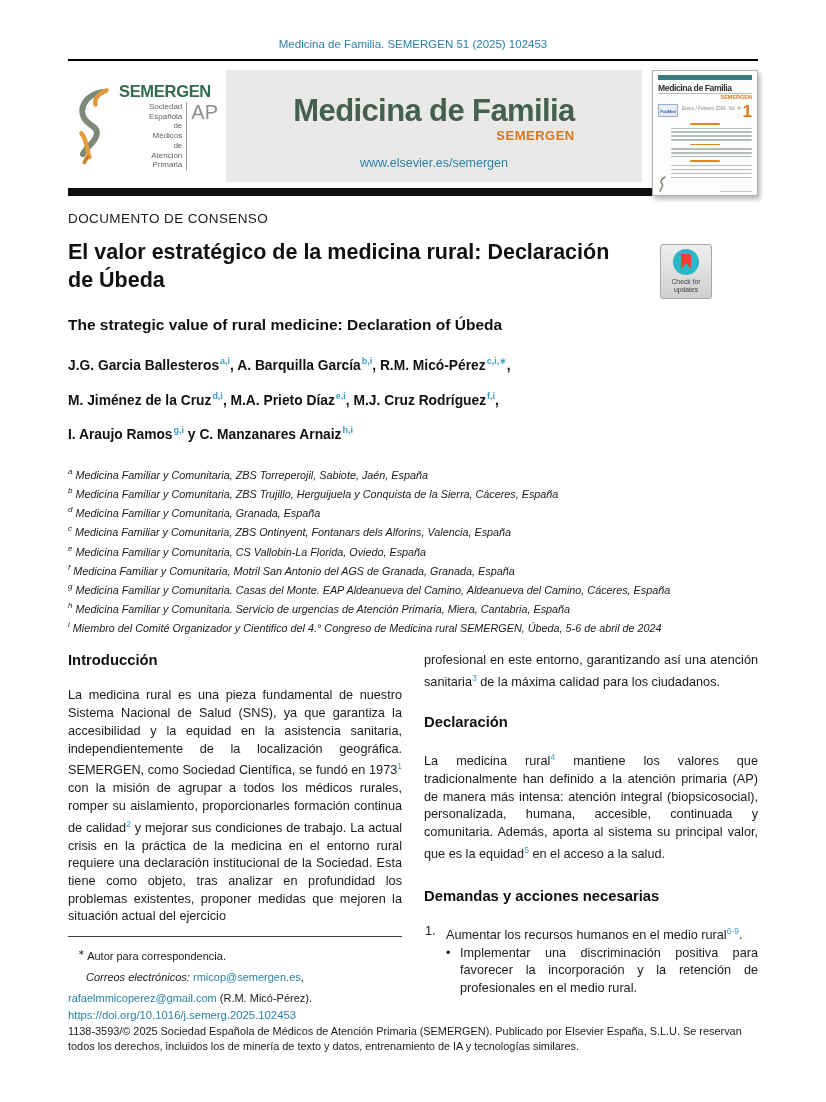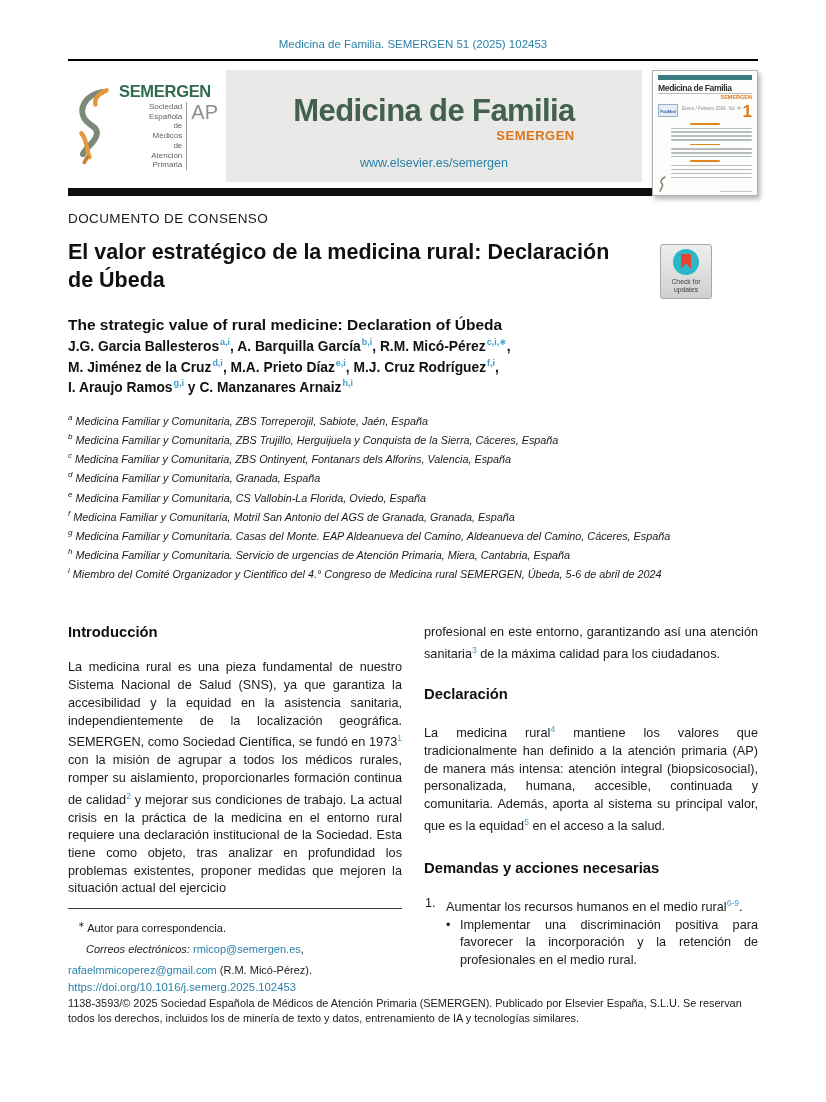--- a/index.html
+++ b/index.html
@@ -46,28 +46,28 @@
   .doc-type { margin-top:15px; font-size:13.5px; color:#1c1c1c; letter-spacing:0.4px; }
   .title-row { display:flex; align-items:flex-start; margin-top:13px; }
   h1 { font-size:21.5px; line-height:27.5px; font-weight:bold; color:#101010; }
   .crossmark { margin-left:auto; margin-right:46px; margin-top:5px; width:52px; height:55px; background:linear-gradient(#eeeeee,#d0d0d0); border:1px solid #a8a8a8; border-radius:3px; display:flex; flex-direction:column; align-items:center; }
   .cm-circle { width:26px; height:26px; border-radius:50%; background:#2bb7c9; margin-top:4px; position:relative; }
   .cm-mark { position:absolute; left:8px; top:5px; width:10px; height:15px; background:#e8432e; clip-path:polygon(0 0,100% 0,100% 100%,50% 62%,0 100%); border-radius:1px; }
   .cm-text { font-size:6.8px; color:#3c3c3c; line-height:8px; margin-top:3px; text-align:center; }
 
   .title-en { margin-top:17px; font-size:15.5px; font-weight:bold; color:#101010; }
 
-  .authors { margin-top:0; font-size:13.8px; font-weight:bold; line-height:16px; color:#111; }
+  .authors { margin-top:12px; font-size:13.8px; font-weight:bold; line-height:30px; color:#111; }
   sup.asup { color:#3f9fca; font-size:9px; font-weight:bold; margin-left:1px; }
 
   .affiliations { margin-top:14px; font-size:10.8px; font-style:italic; line-height:16.6px; color:#1b1b1b; }
   .aff-row sup { font-size:8px; }
 
   
-  .body-cols { display:flex; gap:22px; margin-top:42px; }
+  .body-cols { display:flex; gap:22px; margin-top:16px; }
   .col { width:334px; }
   h2 { font-size:14.8px; font-weight:bold; color:#101010; }
   .bodytext { font-size:12.7px; line-height:17.7px; text-align:justify; color:#1b1b1b; }
   sup.ref { color:#3f9fca; font-size:8.5px; font-weight:normal; }
   .mt-par { margin-top:19px; }
   .mt-head { margin-top:22px; }
   .mt-head2 { margin-top:24px; }
   .num-item { display:flex; margin-top:19px; }
   .num { width:22px; padding-left:1px; font-size:12.7px; line-height:17.7px; }
   .num-body { flex:1; }
@@ -186,22 +186,22 @@
 
     <div class="authors">
         <div><span>J.G. Garcia Ballesteros</span><sup class="asup">a,i</sup>, <span>A. Barquilla García</span><sup class="asup">b,i</sup>, <span>R.M. Micó-Pérez</span><sup class="asup">c,i,∗</sup>,</div>
         <div><span>M. Jiménez de la Cruz</span><sup class="asup">d,i</sup>, <span>M.A. Prieto Díaz</span><sup class="asup">e,i</sup>, <span>M.J. Cruz Rodríguez</span><sup class="asup">f,i</sup>,</div>
         <div><span>I. Araujo Ramos</span><sup class="asup">g,i</sup> y <span>C. Manzanares Arnaiz</span><sup class="asup">h,i</sup></div>
       </div>
 
     <div class="affiliations">
         <div class="aff-row"><sup>a</sup> Medicina Familiar y Comunitaria, ZBS Torreperojil, Sabiote, Jaén, España</div>
         <div class="aff-row"><sup>b</sup> Medicina Familiar y Comunitaria, ZBS Trujillo, Herguijuela y Conquista de la Sierra, Cáceres, España</div>
+        <div class="aff-row"><sup>d</sup> Medicina Familiar y Comunitaria, Granada, España</div>
         <div class="aff-row"><sup>c</sup> Medicina Familiar y Comunitaria, ZBS Ontinyent, Fontanars dels Alforins, Valencia, España</div>
-        <div class="aff-row"><sup>d</sup> Medicina Familiar y Comunitaria, Granada, España</div>
         <div class="aff-row"><sup>e</sup> Medicina Familiar y Comunitaria, CS Vallobin-La Florida, Oviedo, España</div>
         <div class="aff-row"><sup>f</sup> Medicina Familiar y Comunitaria, Motril San Antonio del AGS de Granada, Granada, España</div>
         <div class="aff-row"><sup>g</sup> Medicina Familiar y Comunitaria. Casas del Monte. EAP Aldeanueva del Camino, Aldeanueva del Camino, Cáceres, España</div>
         <div class="aff-row"><sup>h</sup> Medicina Familiar y Comunitaria. Servicio de urgencias de Atención Primaria, Miera, Cantabria, España</div>
         <div class="aff-row"><sup>i</sup> Miembro del Comité Organizador y Cientifico del 4.° Congreso de Medicina rural SEMERGEN, Úbeda, 5-6 de abril de 2024</div>
       </div>
 
     <div class="body-cols">
 
       <div class="col">

